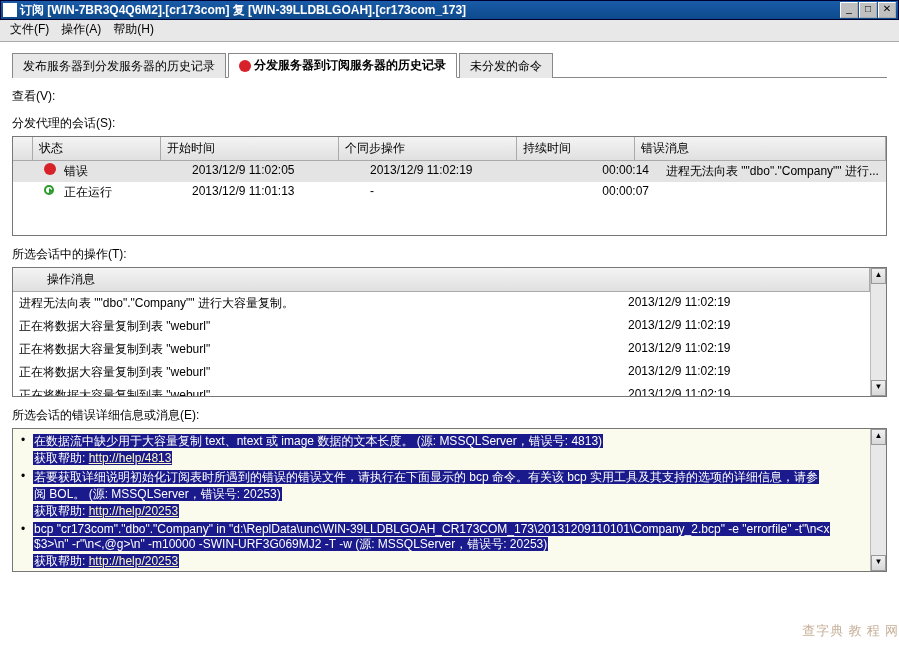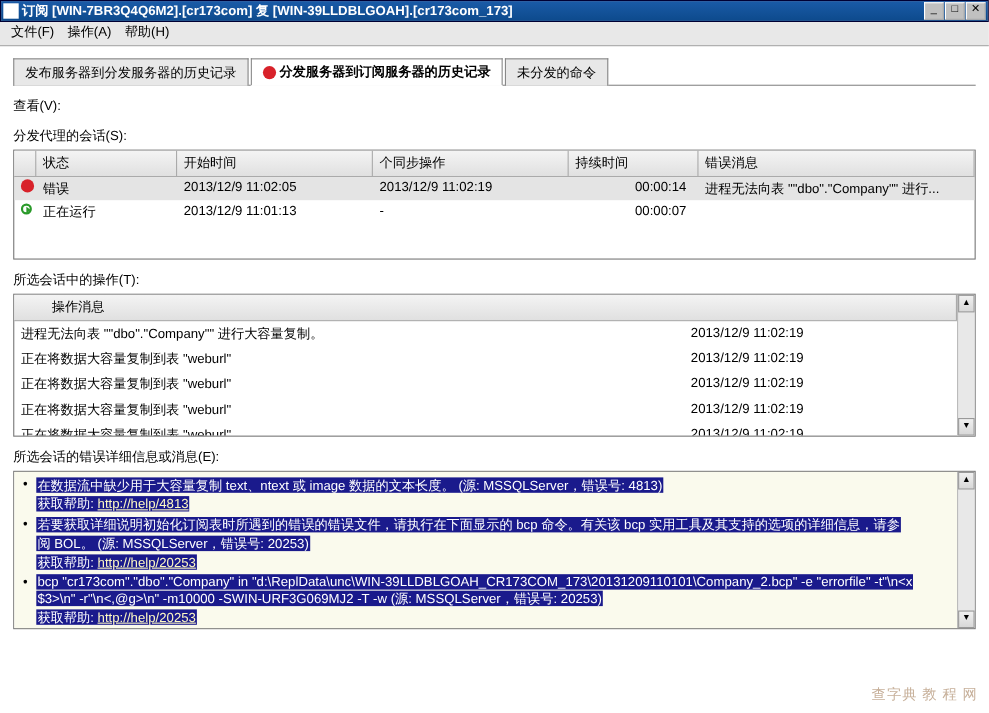--- a/index.html
+++ b/index.html
@@ -19,21 +19,21 @@
 .ok-icon { display: inline-block; width: 10px; height: 10px; border-radius: 50%; border: 2px solid #2a9a2a; position: relative; }
 .ok-icon::after { content: ""; position: absolute; left: 3px; top: 1px; border-left: 4px solid #2a9a2a; border-top: 3px solid transparent; border-bottom: 3px solid transparent; }
 .row { display: flex; align-items: center; margin-bottom: 8px; }
 .label { width: 118px; }
 .dropdown { border: 1px solid #666; height: 20px; display: flex; align-items: center; padding: 0 4px; width: 330px; justify-content: space-between; background: #fff; }
 .dropdown-arrow { width: 14px; text-align: center; border-left: 1px solid #999; }
 .grid { border: 1px solid #777; background: #fff; }
 .grid-head { display: flex; background: linear-gradient(#f4f4f4, #e0e0e0); border-bottom: 1px solid #aaa; }
 .grid-head > div { padding: 3px 6px; border-right: 1px solid #aaa; }
 .grid-body { height: 74px; overflow: hidden; }
-.grid-row { display: flex; }
+.grid-row { display: flex; padding-left: 25px; }
 .grid-row.sel { background: #e4e4e4; }
 .grid-row > div { padding: 2px 6px; border-right: 1px solid transparent; }
 .c-icon { width: 20px; text-align: center; }
 .c-status { width: 128px; }
 .c-start { width: 178px; }
 .c-end { width: 178px; }
 .c-dur { width: 118px; text-align: right; padding-right: 10px !important; }
 .c-msg { flex: 1; }
 .section-label { margin: 10px 0 4px; }
 .ops-grid { border: 1px solid #777; display: flex; }
@@ -48,21 +48,21 @@
 .scrollbar { width: 16px; background: #e8e8e8; border-left: 1px solid #bbb; display: flex; flex-direction: column; }
 .sb-btn { height: 16px; background: linear-gradient(#f0f0f0,#d8d8d8); border: 1px solid #999; text-align: center; font-size: 8px; line-height: 12px; }
 .sb-track { flex: 1; }
 .errbox { border: 1px solid #777; margin-top: 4px; display: flex; height: 144px; }
 .err-body { flex: 1; background: #fafaed; overflow: hidden; padding: 4px 2px; }
 .err-body ul { list-style: none; }
 .err-body li { position: relative; padding-left: 18px; margin-bottom: 2px; }
 .err-body li::before { content: "•"; position: absolute; left: 6px; top: 0; }
 .hl { background: #1a1a8c; color: #fff; padding: 0 1px; }
 .helplink { text-decoration: underline; color: #fef9c3; }
-.watermark { position: absolute; right: 10px; bottom: 8px; color: #c7b09a; font-size: 13px; letter-spacing: 1px; font-family: SimSun; pointer-events: none; }
+.watermark { position: absolute; right: 0; bottom: 8px; color: #c7b09a; font-size: 13px; letter-spacing: 1px; font-family: SimSun; pointer-events: none; }
 </style>
 </head>
 <body>
 
 <div class="titlebar">
   <span class="title-icon"></span>
   <span class="title-text">
     <span>订阅</span> <span>[WIN-7BR3Q4Q6M2].[cr173com] 复 [WIN-39LLDBLGOAH].[cr173com_173]</span>
   </span>
   <div class="win-controls">

